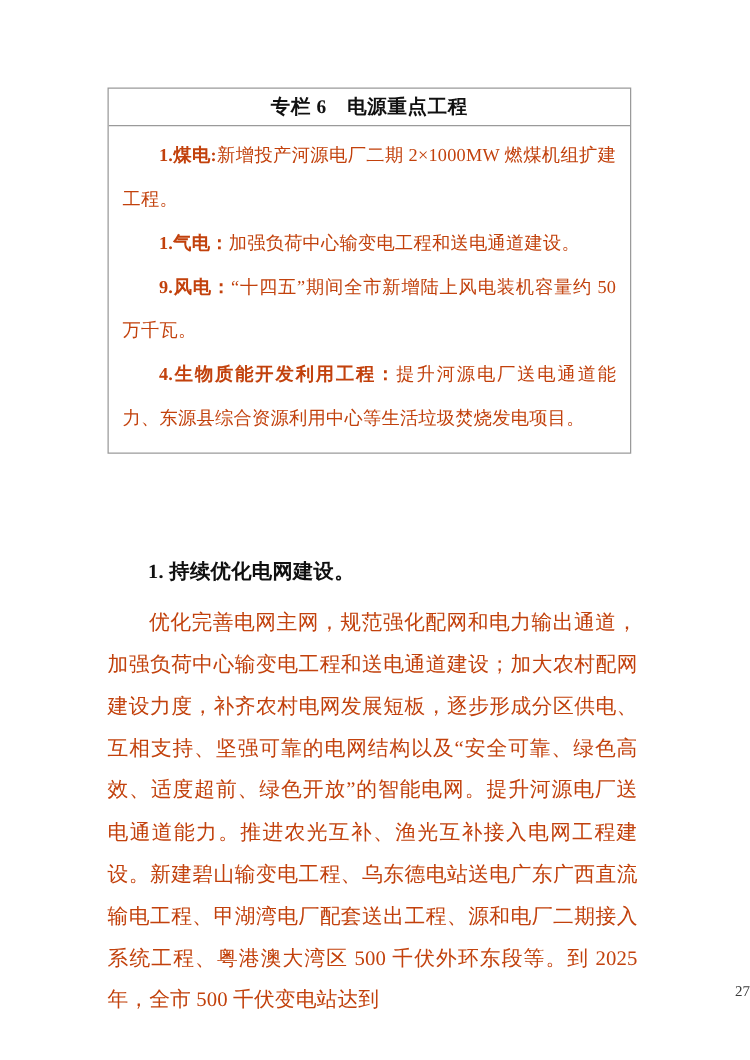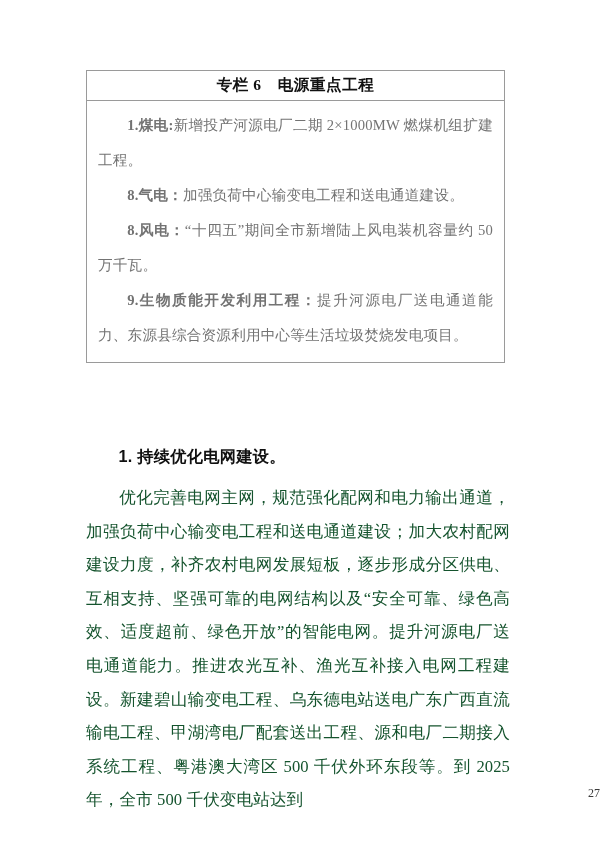--- a/index.html
+++ b/index.html
@@ -55,21 +55,21 @@
   .callout-body {
     padding: 7px 11px 9px 11px;
   }
 
   .callout-item {
     font-size: 14.6px;
     line-height: 35px;
     text-indent: 2em;
     text-align: justify;
     text-justify: inter-ideograph;
-    color: #737373;
+    color: #c2410c;
     margin: 0;
     letter-spacing: 0.2px;
   }
 
   .callout-item .lead {
     font-weight: bold;
   }
 
   
   .section-heading {
@@ -84,40 +84,40 @@
     letter-spacing: 0.4px;
     color: #101010;
     white-space: pre;
   }
 
   .sub-heading {
     position: absolute;
     left: 86px;
     top: 446px;
     width: 419px;
-    font-family: Liberation Sans, sans-serif;
+    font-family: Liberation Serif, serif;
     font-weight: bold;
     font-size: 16.2px;
     letter-spacing: 0.3px;
     color: #101010;
     text-indent: 2em;
   }
 
   
   .body-paragraph {
     position: absolute;
     left: 86px;
     top: 481px;
     width: 424px;
     font-size: 16.6px;
     line-height: 33.6px;
     text-indent: 2em;
     text-align: justify;
     text-justify: inter-ideograph;
-    color: #14532d;
+    color: #c2410c;
     letter-spacing: 0.1px;
     margin: 0;
   }
 
   
   .page-number {
     position: absolute;
     left: 0;
     top: 786px;
     width: 600px;
@@ -133,26 +133,26 @@
 <div class="page">
 
   <div class="callout-box">
     <div class="callout-title-row">
       <div class="callout-title">专栏 6　电源重点工程</div>
     </div>
     <div class="callout-body">
 
       <p class="callout-item"><span class="lead">1.煤电:</span><span>新增投产河源电厂二期 2×1000MW 燃煤机组扩建工程。</span></p>
 
-      <p class="callout-item"><span class="lead">8.气电：</span><span>加强负荷中心输变电工程和送电通道建设。</span></p>
+      <p class="callout-item"><span class="lead">1.气电：</span><span>加强负荷中心输变电工程和送电通道建设。</span></p>
 
-      <p class="callout-item"><span class="lead">8.风电：</span><span>“十四五”期间全市新增陆上风电装机容量约 50 万千瓦。</span></p>
+      <p class="callout-item"><span class="lead">9.风电：</span><span>“十四五”期间全市新增陆上风电装机容量约 50 万千瓦。</span></p>
 
 
-      <p class="callout-item"><span class="lead">9.生物质能开发利用工程：</span><span>提升河源电厂送电通道能力、东源县综合资源利用中心等生活垃圾焚烧发电项目。</span></p>
+      <p class="callout-item"><span class="lead">4.生物质能开发利用工程：</span><span>提升河源电厂送电通道能力、东源县综合资源利用中心等生活垃圾焚烧发电项目。</span></p>
 
 
     </div>
   </div>
 
 
   <div class="sub-heading">1. 持续优化电网建设。</div>
 
   <p class="body-paragraph">优化完善电网主网，规范强化配网和电力输出通道，加强负荷中心输变电工程和送电通道建设；加大农村配网建设力度，补齐农村电网发展短板，逐步形成分区供电、互相支持、坚强可靠的电网结构以及“安全可靠、绿色高效、适度超前、绿色开放”的智能电网。提升河源电厂送电通道能力。推进农光互补、渔光互补接入电网工程建设。新建碧山输变电工程、乌东德电站送电广东广西直流输电工程、甲湖湾电厂配套送出工程、源和电厂二期接入系统工程、粤港澳大湾区 500 千伏外环东段等。到 2025 年，全市 500 千伏变电站达到</p>
 

